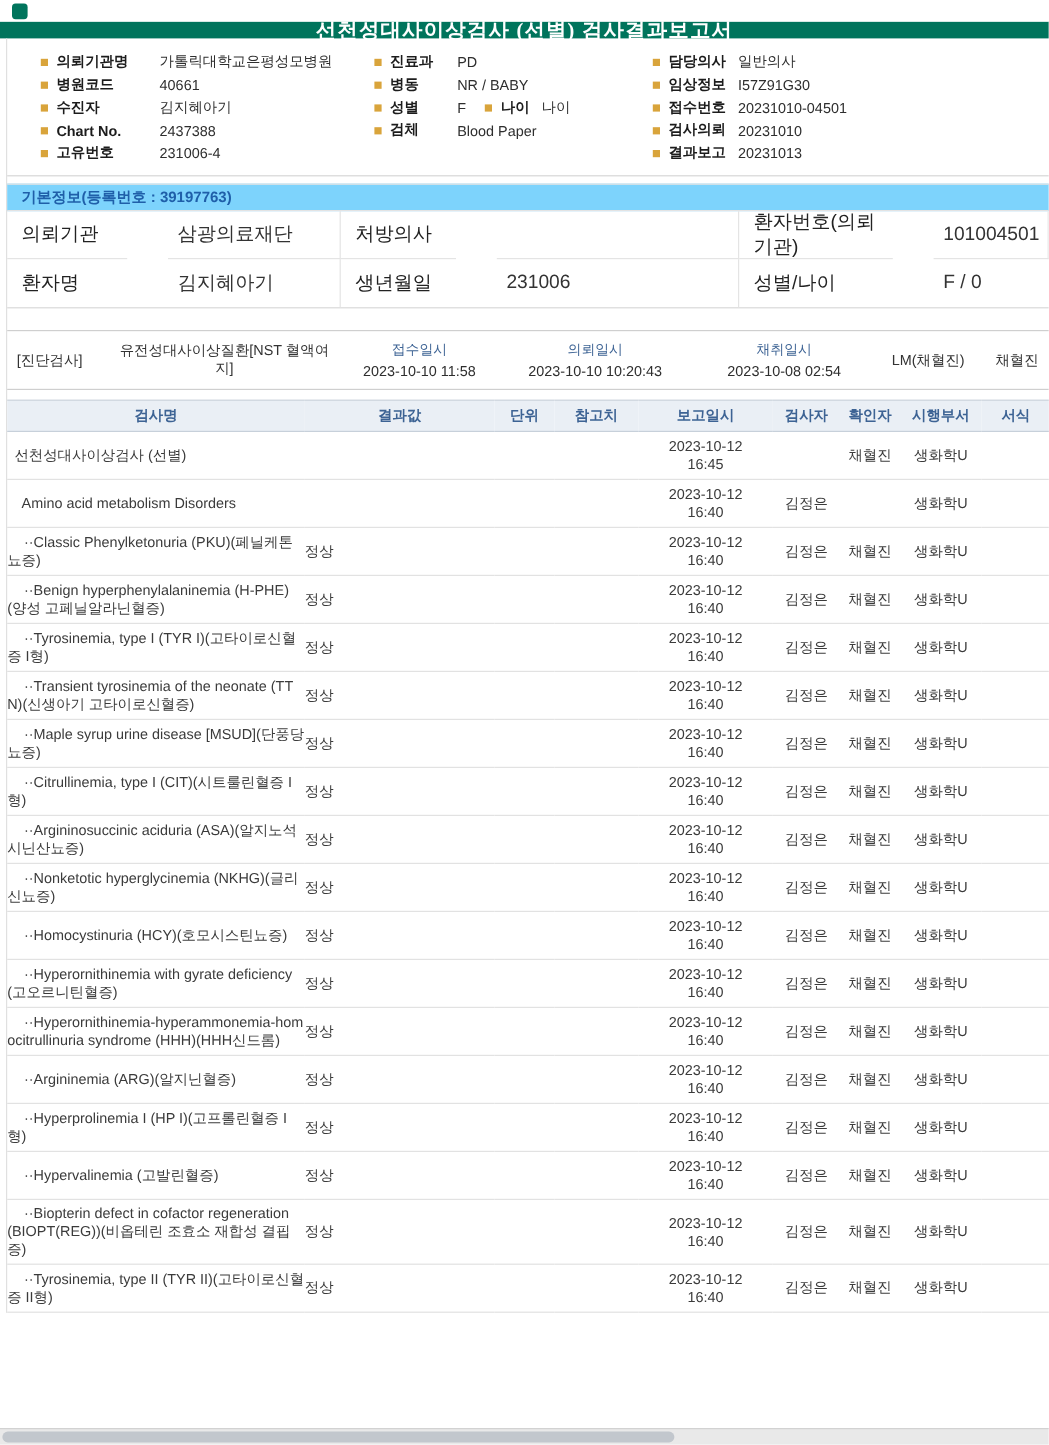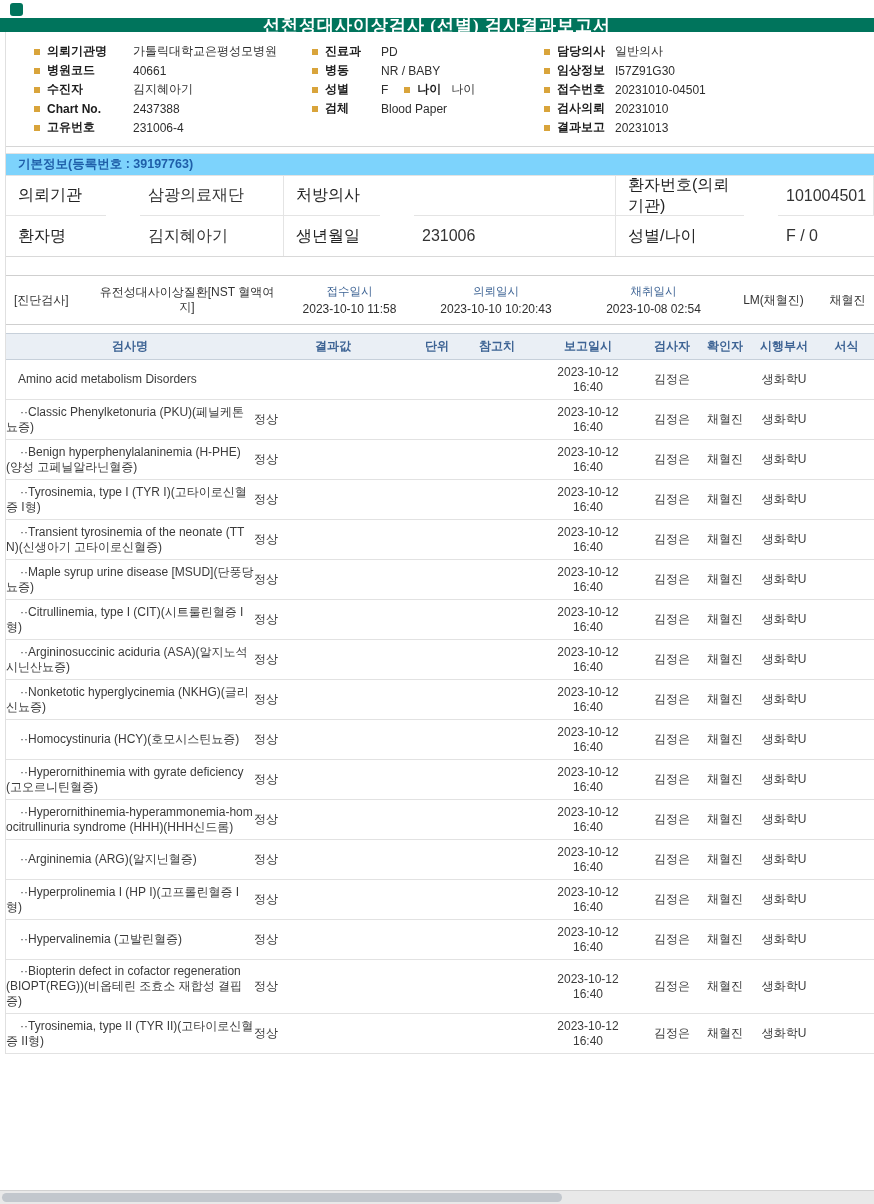--- a/index.html
+++ b/index.html
@@ -244,20 +244,34 @@
           <th>단위</th>
           <th>참고치</th>
           <th>보고일시</th>
           <th>검사자</th>
           <th>확인자</th>
           <th>시행부서</th>
           <th>서식</th>
         </tr>
     </thead>
     <tbody id="results-body">
+  <tr class="result-row">
+    <td class="c-name lvl0">선천성대사이상검사 (선별)</td>
+    <td class="c-result"></td>
+    <td class="c-unit"></td>
+    <td class="c-ref"></td>
+    <td class="c-date">
+            <div>2023-10-12</div>
+            <div>16:45</div>
+          </td>
+    <td class="c-tester"></td>
+    <td class="c-confirm">채혈진</td>
+    <td class="c-dept">생화학U</td>
+    <td class="c-form"></td>
+  </tr>
 
   <tr class="result-row">
     <td class="c-name lvl1">Amino acid metabolism Disorders</td>
     <td class="c-result"></td>
     <td class="c-unit"></td>
     <td class="c-ref"></td>
     <td class="c-date">
             <div>2023-10-12</div>
             <div>16:40</div>
           </td>

